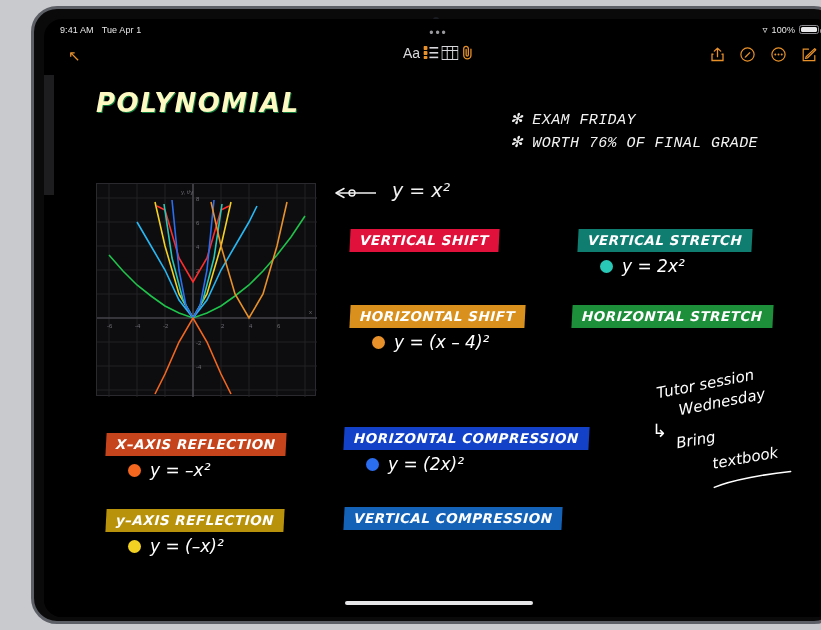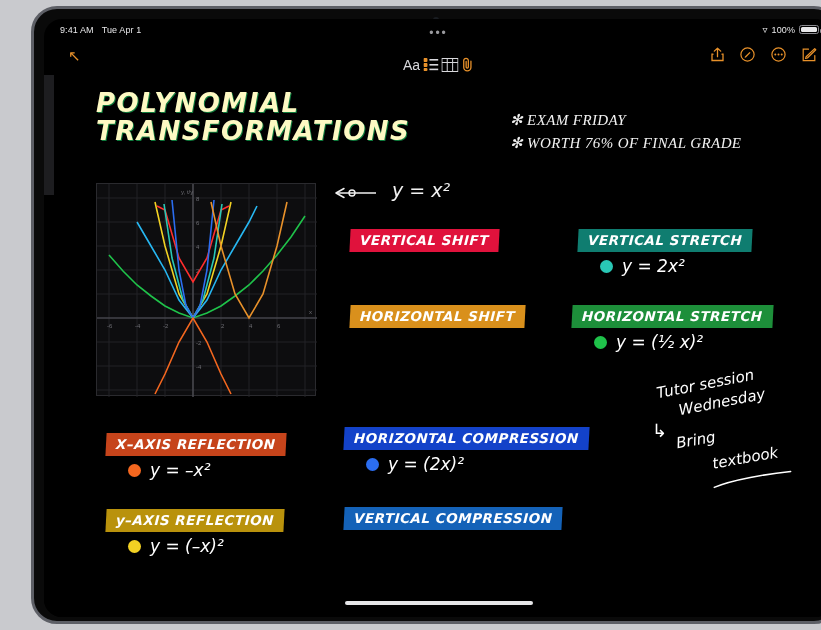--- a/index.html
+++ b/index.html
@@ -52,21 +52,21 @@
 
   
   .toolbar {
     position: absolute; left: 0; top: 22px; width: 789px; height: 34px;
   }
   .tb-icon {
     color: #d8d8dc; font-size: 14px; line-height: 1;
     display: inline-flex; align-items: center; justify-content: center;
     cursor: pointer;
   }
-  .tb-center { position: absolute; left: 50%; transform: translateX(-50%); top: 16px; display: flex; gap: 3px; align-items: center; }
+  .tb-center { position: absolute; left: 50%; transform: translateX(-50%); top: 4px; display: flex; gap: 3px; align-items: center; }
   .tb-right { position: absolute; right: 16px; top: 6px; display: flex; gap: 16px; align-items: center; }
   .tb-left { position: absolute; left: 24px; top: 6px; display: flex; gap: 14px; align-items: center; }
   .orange { color: #e8912a; }
   .sidebar-arrow { color: #e8912a; font-size: 15px; }
 
   
   .canvas {
     position: absolute; left: 0; top: 56px; width: 789px; height: 542px;
     background: #000;
   }
@@ -81,21 +81,21 @@
     font-weight: bold; font-style: italic;
     font-size: 26px; line-height: 28px;
     color: #fef9c3;
     letter-spacing: 1.5px;
     text-shadow: 1px 1px 0 #0e7a3c;
   }
 
   .exam {
     position: absolute; left: 466px; top: 34px;
     color: #f2f2f2; font-size: 15px; line-height: 23px;
-    font-family: Liberation Serif, serif; font-style: italic;
+    font-family: Liberation Mono, monospace; font-style: italic;
     letter-spacing: .4px;
   }
 
   
   .graph {
     position: absolute; left: 52px; top: 108px; width: 220px; height: 213px;
     background: #0d0d0f; border: 1px solid #2a2a2e;
   }
 
   .eqlabel {
@@ -223,21 +223,20 @@
             </svg>
           </span>
         </div>
       </div>
 
       <div class="canvas">
         <div class="lrail"></div>
 
         <div class="title">
           <div>POLYNOMIAL</div>
-          <div>TRANSFORMATIONS</div>
         </div>
 
         <div class="exam">
           <div>✻ EXAM FRIDAY</div>
           <div>✻ WORTH 76% OF FINAL GRADE</div>
         </div>
 
         <div class="graph">
           <svg width="220" height="213" viewBox="0 0 220 213">
 
@@ -320,28 +319,28 @@
         <div class="card" style="left:534px; top:154px;">
           <span class="hl" style="background:#0f7d70;">VERTICAL STRETCH</span>
           <div class="eqrow">
             <span class="dot" style="background:#29c7b5;"></span>
             <span class="eq">y = 2x²</span>
           </div>
         </div>
 
         <div class="card" style="left:306px; top:230px;">
           <span class="hl" style="background:#d9901c;">HORIZONTAL SHIFT</span>
+          <div class="eqrow">
+            <span class="dot" style="background:#e8912a;"></span>
+            <span class="eq">y = (x – 4)²</span>
+          </div>
         </div>
 
         <div class="card" style="left:528px; top:230px;">
           <span class="hl" style="background:#1d8f3a;">HORIZONTAL STRETCH</span>
-          <div class="eqrow">
-            <span class="dot" style="background:#1fc24a;"></span>
-            <span class="eq">y = (½ x)²</span>
-          </div>
         </div>
 
         <div class="card" style="left:62px; top:358px;">
           <span class="hl" style="background:#c6441b;">X–AXIS  REFLECTION</span>
           <div class="eqrow">
             <span class="dot" style="background:#f4671f;"></span>
             <span class="eq">y = –x²</span>
           </div>
         </div>
 

